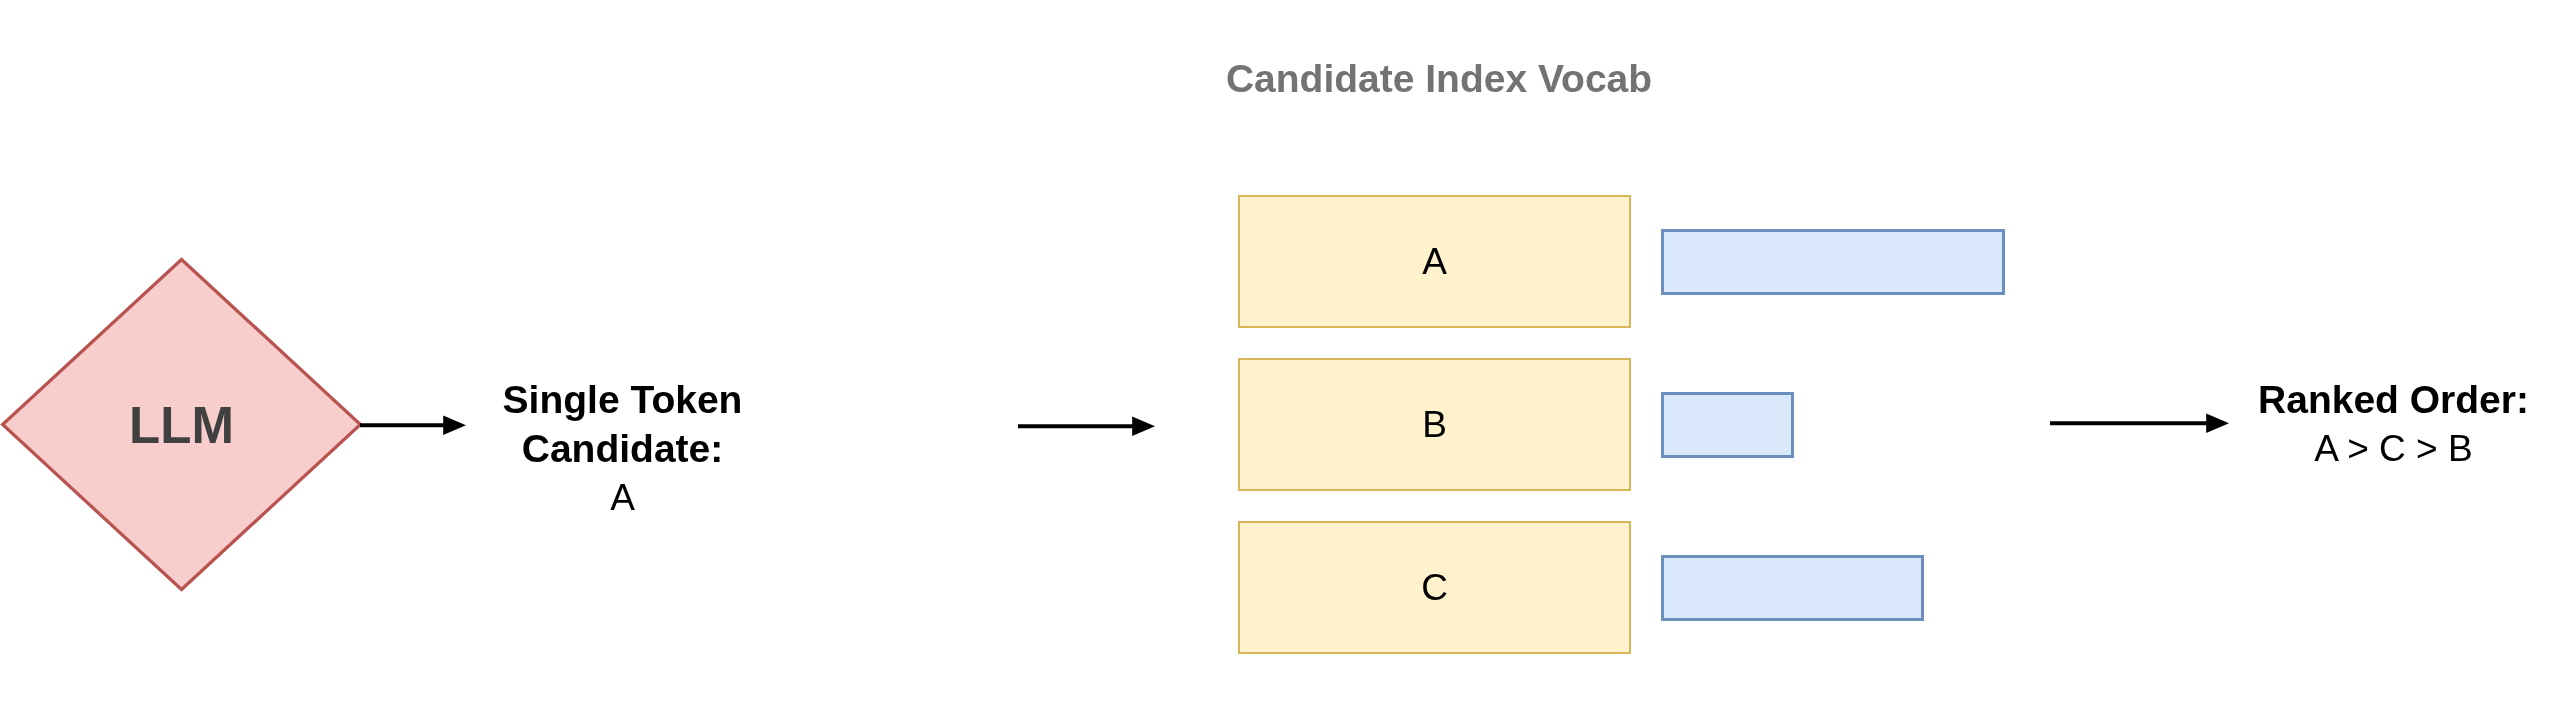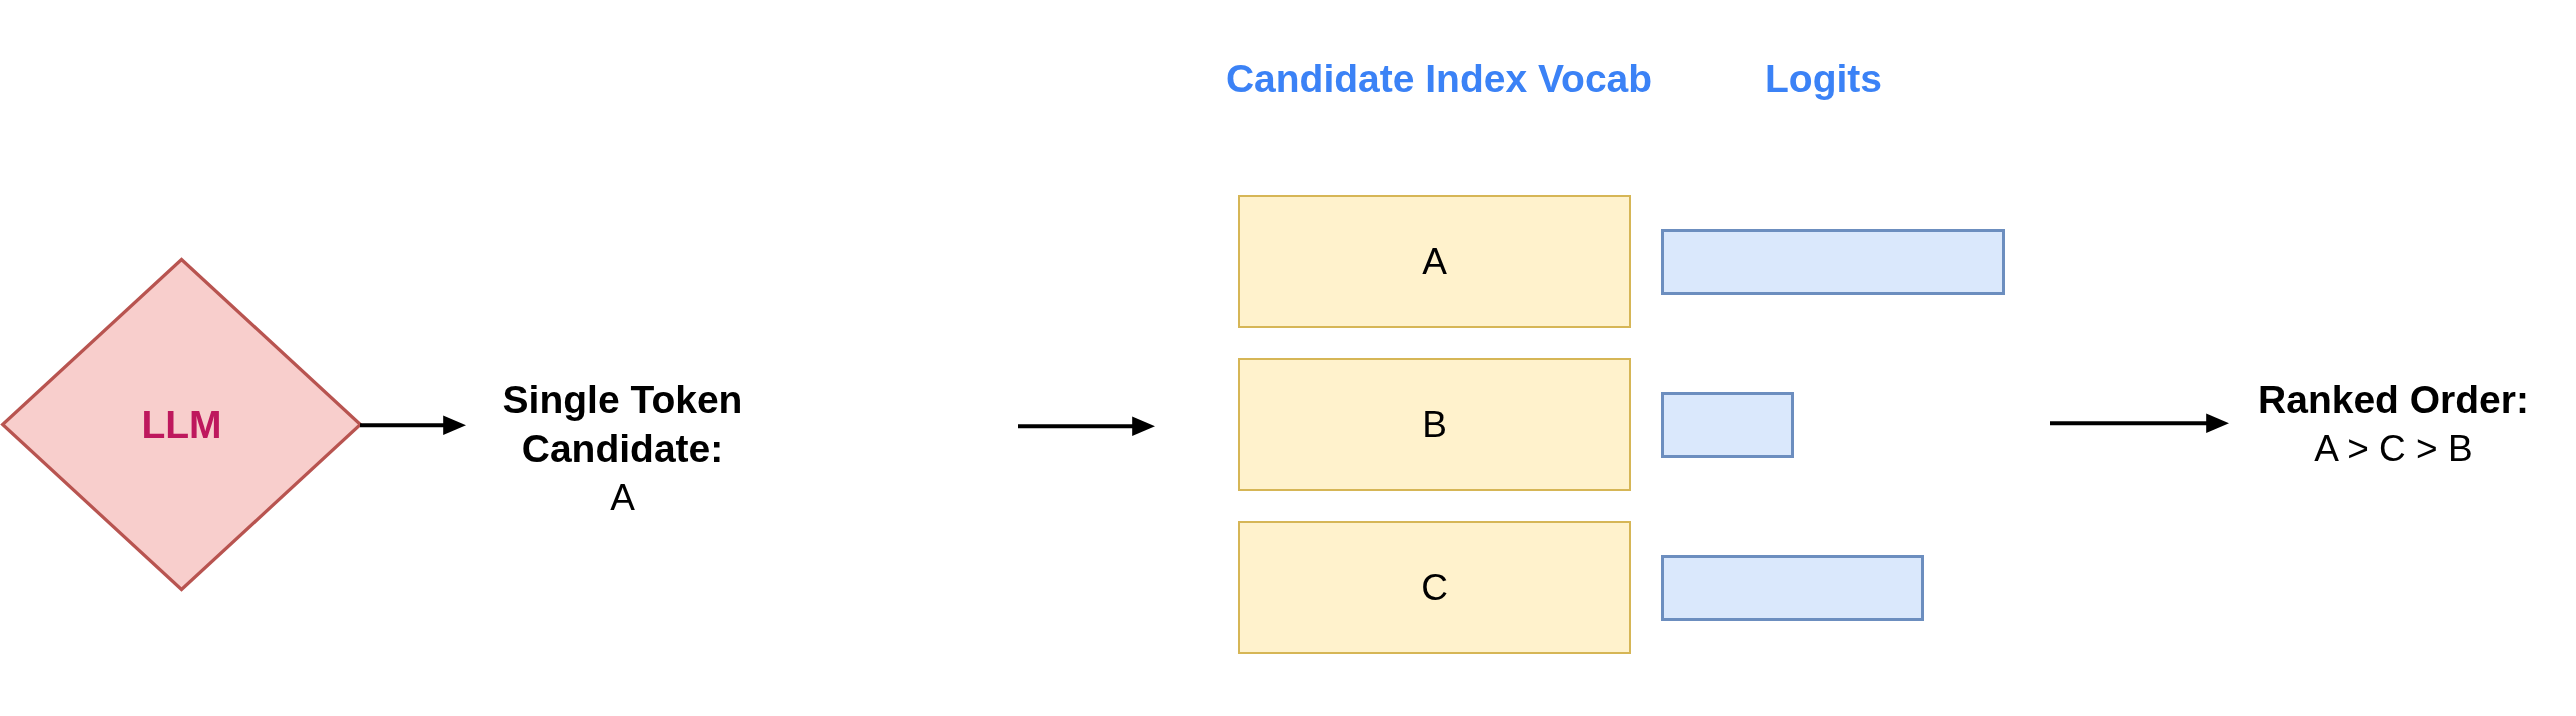--- a/index.html
+++ b/index.html
@@ -15,21 +15,21 @@
     background: #ffffff;
     overflow: hidden;
   }
   .abs { position: absolute; }
 
   
   #diamond-svg { left: 0px; top: 257px; width: 363px; height: 335px; }
   #diamond-label {
     left: 0px; top: 259px; width: 363px; height: 332px;
     display: flex; align-items: center; justify-content: center;
-    font-size: 39px; font-weight: bold; color: #be185d;
+    font-size: 51px; font-weight: bold; color: #404040;
   }
 
   
   .arrow-svg { height: 24.4px; }
   #arrow-1 { left: 360px;  top: 413px; width: 106px; }
   #arrow-2 { left: 1018px; top: 414px; width: 137px; }
   #arrow-3 { left: 2050px; top: 411px; width: 179px; }
 
   
   .text-block {
@@ -42,21 +42,21 @@
   .text-block .line2 { font-size: 37px; font-weight: normal; }
   #generation-block { left: 419px;  top: 375px; }
   #ranked-block     { left: 2190px; top: 375px; }
 
   
   .col-header {
     top: 57px;
     text-align: center;
     font-size: 39px;
     font-weight: bold;
-    color: #3b82f6;
+    color: #737373;
   }
   #header-vocab  { left: 1195px; width: 488px; }
   #header-logits { left: 1620px; width: 407px; }
 
   
   .cand-row {
     left: 1238px;
     width: 814px;
     height: 133px;
     display: flex;
@@ -108,21 +108,20 @@
     <div class="line1">Single Token Candidate:</div>
     <div class="line2">A</div>
   </div>
 
   <svg id="arrow-2" class="abs arrow-svg" viewBox="0 0 168 30" preserveAspectRatio="none">
     <line x1="0" y1="15" x2="142" y2="15" stroke="#000000" stroke-width="5"></line>
     <polygon points="140,3 168,15 140,27" fill="#000000"></polygon>
   </svg>
 
   <div id="header-vocab" class="abs col-header">Candidate Index Vocab</div>
-  <div id="header-logits" class="abs col-header">Logits</div>
 
   <div id="row-a" class="abs cand-row">
     <div class="vocab-box">A</div>
     <div class="logit-bar" style="width: 344px;"></div>
   </div>
 
   <div id="row-b" class="abs cand-row">
     <div class="vocab-box">B</div>
     <div class="logit-bar" style="width: 133px;"></div>
   </div>

